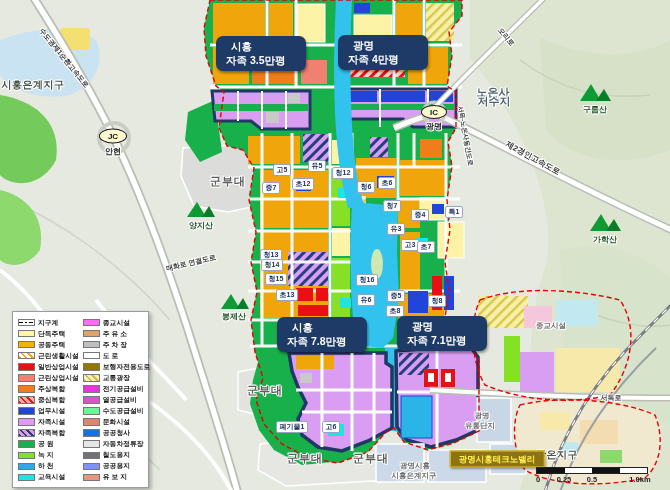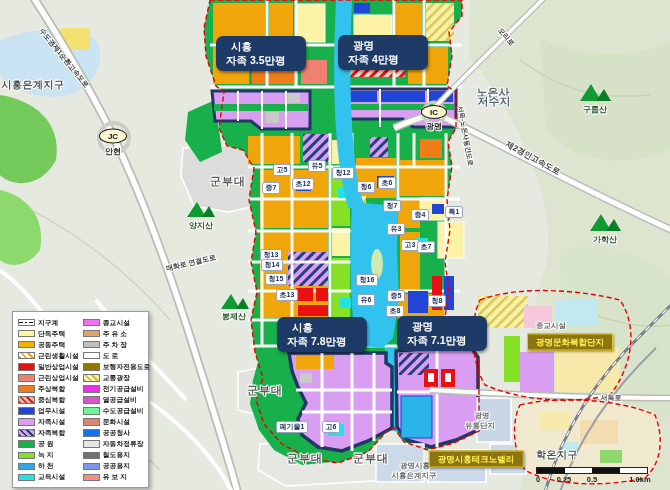--- a/index.html
+++ b/index.html
@@ -386,22 +386,21 @@
 </div>
 <div class="callout" style="left: 277px; top: 317px; background-color: rgb(30, 58, 102);">
   <div class="l1">시흥</div>
   <div>자족 7.8만평</div>
 </div>
 <div class="callout" style="left: 397px; top: 316px; background-color: rgb(30, 58, 102);">
   <div class="l1">광명</div>
   <div>자족 7.1만평</div>
 </div>
 
-<div class="gold-badge" style="left: 570px; top: 342px; color: rgb(255, 239, 77); background-color: rgb(141, 116, 18);">광명문화복합단지</div>
-<div class="gold-badge" style="left: 476px; top: 459px; color: rgb(255, 239, 77); background-color: rgb(141, 116, 18);">광명시흥테크노밸리</div>
+<div class="gold-badge" style="left: 497px; top: 459px; color: rgb(255, 239, 77); background-color: rgb(141, 116, 18);">광명시흥테크노밸리</div>
 
 <div class="legend">
   <div class="lcol">
     <div class="lrow">
           <span class="sw sw-line"></span>
           <span class="lt">지구계</span>
         </div>
     <div class="lrow">
           <span class="sw" style="background-color: rgb(253, 250, 158);"></span>
           <span class="lt">단독주택</span>

